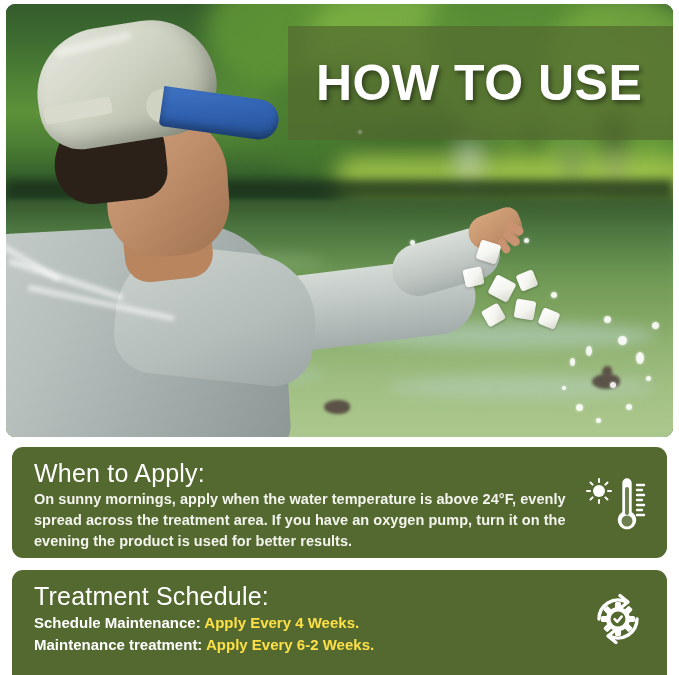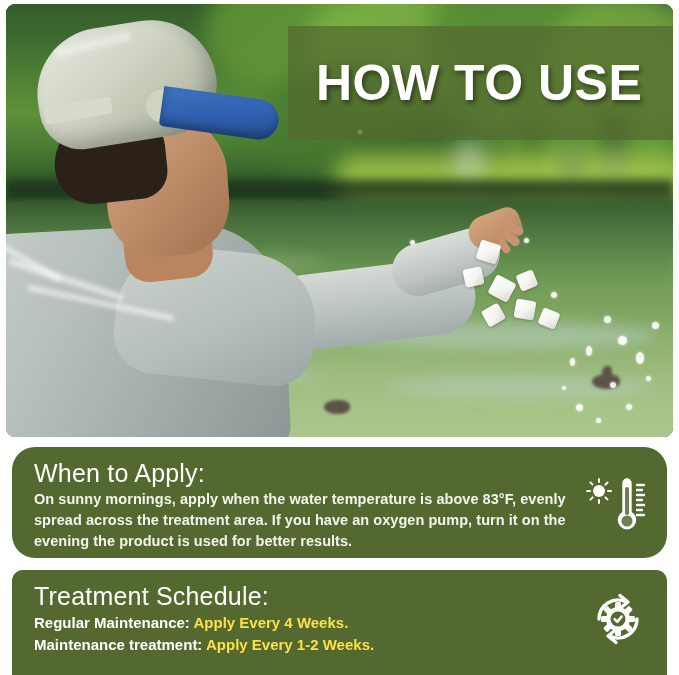--- a/index.html
+++ b/index.html
@@ -265,21 +265,21 @@
   
   .panel {
     position: absolute;
     left: 12px;
     width: 655px;
     background: #53692f;
     border-radius: 11px;
     color: #ffffff;
     padding: 10px 22px 12px 22px;
   }
-  .panel-one { top: 447px; height: 111px; border-radius: 23px; }
+  .panel-one { top: 447px; height: 111px; }
   .panel-two { top: 570px; height: 124px; }
 
   .panel-heading {
     font-size: 25px;
     font-weight: normal;
     line-height: 32px;
     letter-spacing: 0.2px;
     color: #ffffff;
   }
   .panel-body {
@@ -391,21 +391,21 @@
     <div class="droplet" style="left:404px;top:236px;width:5px;height:5px;"></div>
     <div class="droplet" style="left:352px;top:126px;width:4px;height:4px;"></div>
 
     <div class="title-band">
       <div class="title-text">HOW TO USE</div>
     </div>
   </div>
 
   <div class="panel panel-one">
     <div class="panel-heading">When to Apply:</div>
-    <div class="panel-body">On sunny mornings, apply when the water temperature is above 83°F, evenly spread across the treatment area. If you have an oxygen pump, turn it on the evening the product is used for better results.</div>
+    <div class="panel-body">On sunny mornings, apply when the water temperature is above 24°F, evenly spread across the treatment area. If you have an oxygen pump, turn it on the evening the product is used for better results.</div>
 
     <div class="panel-icon icon-thermo">
       <svg width="62" height="66" viewBox="0 0 62 66" fill="none">
 
         <circle cx="14" cy="20" r="6" fill="#ffffff"></circle>
         <g stroke="#ffffff" stroke-width="2" stroke-linecap="round">
           <line x1="14" y1="8" x2="14" y2="11"></line>
           <line x1="14" y1="29" x2="14" y2="32"></line>
           <line x1="2" y1="20" x2="5" y2="20"></line>
           <line x1="23" y1="20" x2="26" y2="20"></line>
@@ -429,26 +429,26 @@
           <line x1="52" y1="44" x2="59" y2="44"></line>
         </g>
       </svg>
     </div>
   </div>
 
   <div class="panel panel-two">
     <div class="panel-heading">Treatment Schedule:</div>
 
     <div class="sched-line">
-      <span>Regular Maintenance:</span>
+      <span>Schedule Maintenance:</span>
       <span class="sched-value">Apply Every 4 Weeks.</span>
     </div>
     <div class="sched-line">
       <span>Maintenance treatment:</span>
-      <span class="sched-value">Apply Every 1-2 Weeks.</span>
+      <span class="sched-value">Apply Every 6-2 Weeks.</span>
     </div>
 
     <div class="panel-icon icon-gear">
       <svg width="58" height="58" viewBox="0 0 58 58" fill="none">
 
         <path d="M10 29a19 19 0 0 1 27-17.2" stroke="#ffffff" stroke-width="3.4" stroke-linecap="round" fill="none"></path>
         <path d="M31 5.5 L39 12 L31.5 18" stroke="#ffffff" stroke-width="3.4" stroke-linecap="round" stroke-linejoin="round" fill="none"></path>
         <path d="M48 29a19 19 0 0 1-27 17.2" stroke="#ffffff" stroke-width="3.4" stroke-linecap="round" fill="none"></path>
         <path d="M27 52.5 L19 46 L26.5 40" stroke="#ffffff" stroke-width="3.4" stroke-linecap="round" stroke-linejoin="round" fill="none"></path>
 

